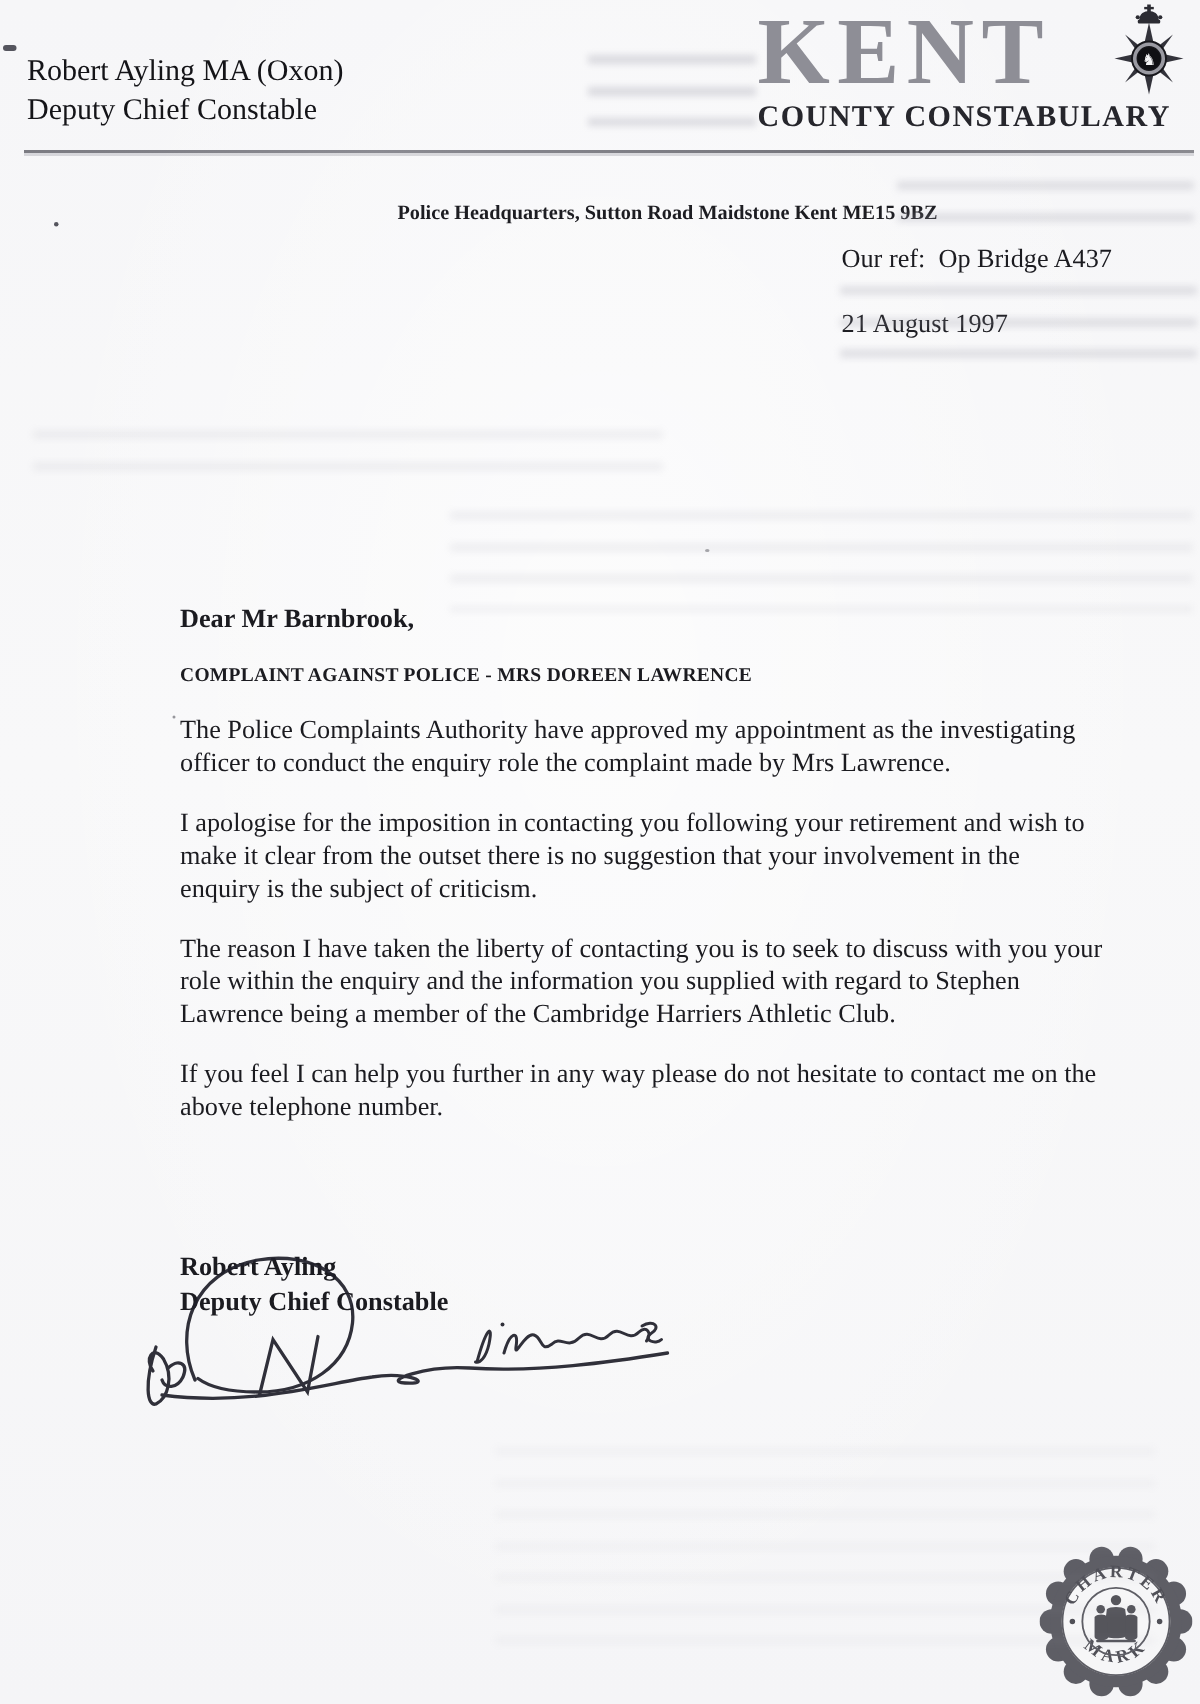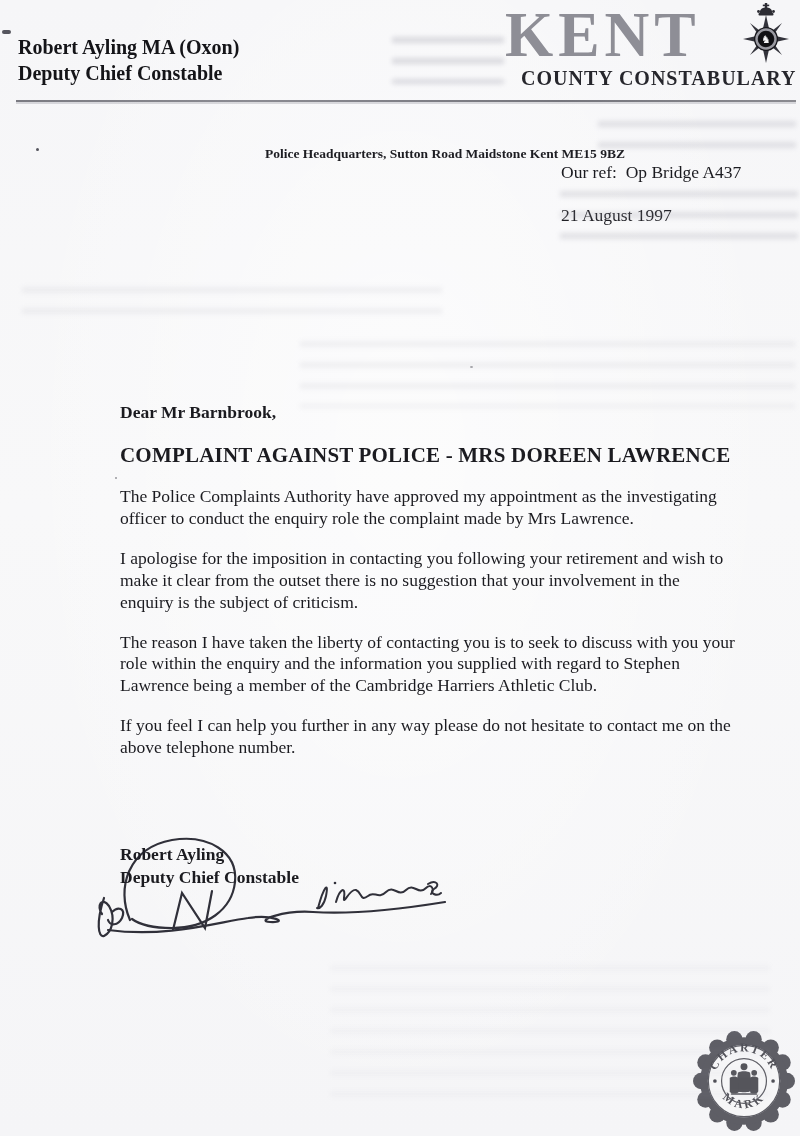--- a/index.html
+++ b/index.html
@@ -11,54 +11,54 @@
   .page{
     position:relative;width:800px;height:1136px;overflow:hidden;
     background:
       radial-gradient(ellipse at 50% 40%, rgba(255,255,255,.6), rgba(0,0,0,0) 70%),
       linear-gradient(180deg,#f6f6f8 0%,#f8f8f9 45%,#f5f5f7 100%);
     color:#1c1c20;
   }
   
   .sender{
     position:absolute;left:18px;top:34px;
-    font-weight:bold;font-size:20px;line-height:1.32;color:#141418;
+    font-weight:normal;font-size:20px;line-height:1.32;color:#141418;
   }
   .brand{position:absolute;left:505px;top:2px;width:292px;}
   .brand-row{display:flex;align-items:flex-end;gap:36px;}
   .brand-word{
     font-weight:bold;font-size:62px;line-height:1;letter-spacing:5px;
     color:#8e8e96;transform:scaleY(1.02);
   }
   .brand-crest{width:54px;height:64px;margin-left:2px;flex:none;}
   .brand-sub{
     font-weight:bold;font-size:20px;letter-spacing:1px;color:#26262c;
-    margin-top:1px;white-space:nowrap;margin-left:16px;
+    margin-top:1px;white-space:nowrap;
   }
   .rule{
     position:absolute;left:16px;top:100px;width:780px;height:2px;
     background:linear-gradient(90deg,#7b7b82 0%,#8b8b92 30%,#75757c 70%,#8a8a90 100%);
     box-shadow:0 2px 0 rgba(120,120,130,.25);
   }
   .address{
-    position:absolute;left:205px;top:110px;width:480px;text-align:center;
+    position:absolute;left:205px;top:98px;width:480px;text-align:center;
     font-weight:bold;font-size:13.5px;line-height:1.3;color:#1d1d22;
     white-space:pre-wrap;
   }
   
   .refblock{position:absolute;left:533px;top:162px;font-size:17.5px;color:#1b1b20;}
   .refblock .row{margin-bottom:22px;white-space:pre-wrap;margin-left:28px;}
   
   .letter{
     position:absolute;left:120px;top:402px;width:616px;
     font-size:17.5px;line-height:1.25;color:#1b1b20;
   }
   .letter p{margin:0 0 18px 0;}
   .salutation{margin-bottom:19px;font-weight:bold;}
-  .subject{font-weight:bold;font-size:21px;letter-spacing:.2px;margin-bottom:21px;}
+  .subject{font-weight:bold;font-size:13px;letter-spacing:.2px;margin-bottom:21px;}
   .closing{margin-top:6px;}
   .sig-space{height:66px;}
   .signatory{font-weight:bold;line-height:1.32;}
   
   .signature-svg{position:absolute;left:88px;top:826px;pointer-events:none;}
   .seal{position:absolute;left:693px;top:1030px;width:102px;height:102px;opacity:.88;}
   
   .smudge{
     position:absolute;filter:blur(2.5px);
     background:repeating-linear-gradient(180deg,

